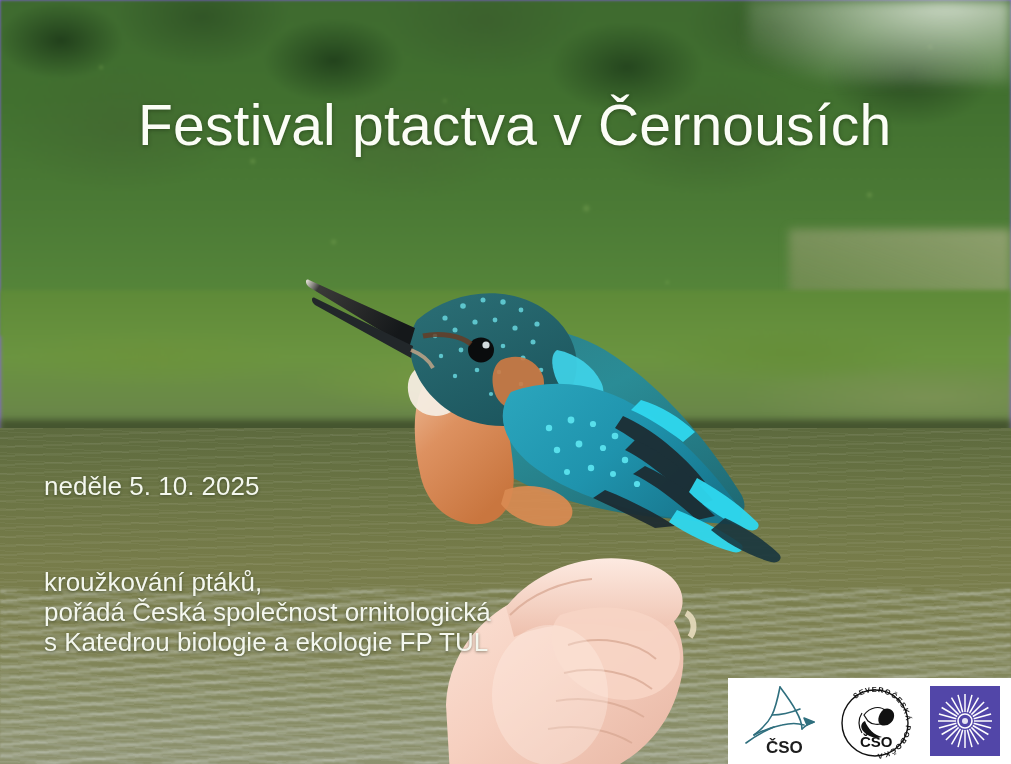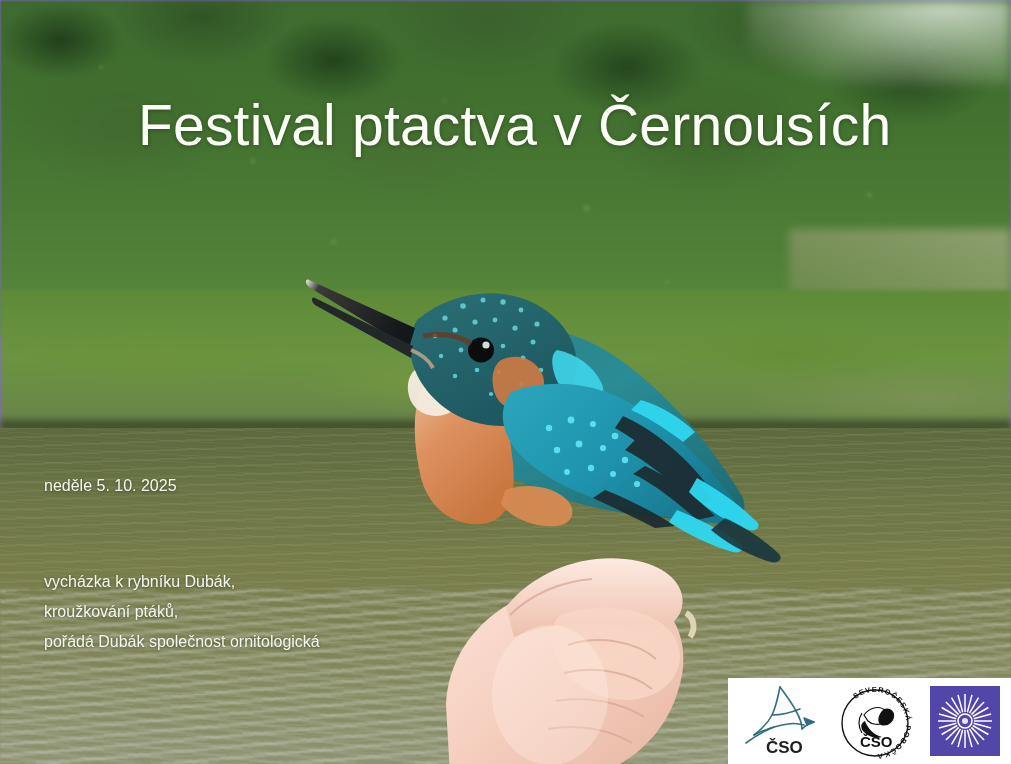--- a/index.html
+++ b/index.html
@@ -107,21 +107,21 @@
 
   
   .title{
     position:absolute;left:138px;top:92px;
     font-size:57px;font-weight:400;color:#fbfdf6;
     letter-spacing:.2px;white-space:nowrap;
     text-shadow:0 1px 4px rgba(20,35,12,.45);
   }
   .block{
     position:absolute;left:44px;
-    color:#f4f7ee;font-size:16px;line-height:30px;font-weight:400;
+    color:#f4f7ee;font-size:26px;line-height:30px;font-weight:400;
     text-shadow:0 1px 3px rgba(25,35,18,.5);
     white-space:nowrap;
   }
   .block-when{top:471px;}
   .block-prog{top:567px;}
   .block .line{display:block;}
 
   
   .logos{
     position:absolute;left:728px;top:678px;width:283px;height:86px;
@@ -308,23 +308,23 @@
     </svg>
   </div>
 
   <div class="title">Festival ptactva v Černousích</div>
 
   <div class="block block-when">
     <span class="line">neděle 5. 10.  2025</span>
   </div>
 
   <div class="block block-prog">
-    <span class="line">vycházka k rybníku Dubák,</span>
     <span class="line">kroužkování ptáků,</span>
-    <span class="line">pořádá Dubák společnost ornitologická</span>
+    <span class="line">pořádá Česká společnost ornitologická</span>
+    <span class="line">s Katedrou biologie a ekologie FP TUL</span>
   </div>
 
   <div class="logos">
 
     <div class="logo logo-cso">
       <svg viewBox="0 0 96 80" xmlns="http://www.w3.org/2000/svg">
         <g fill="none" stroke="#2f6f7e" stroke-width="1.6" stroke-linecap="round" stroke-linejoin="round">
           <path d="M46,6 C44,16 42,26 38,34 C34,42 28,48 20,54"></path>
           <path d="M46,6 C52,14 58,22 62,30 C66,37 68,43 68,48"></path>
           <path d="M38,34 C46,34 56,32 66,28"></path>

